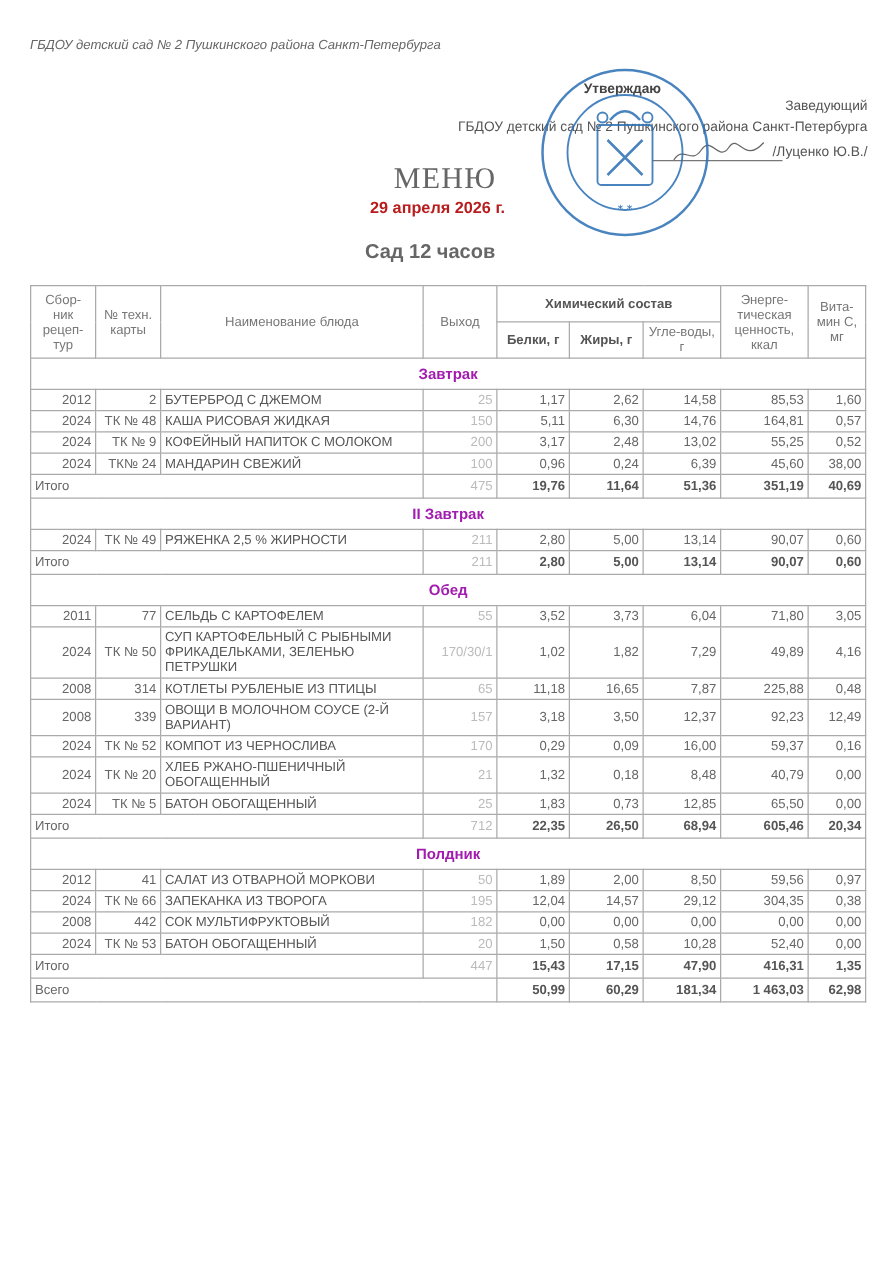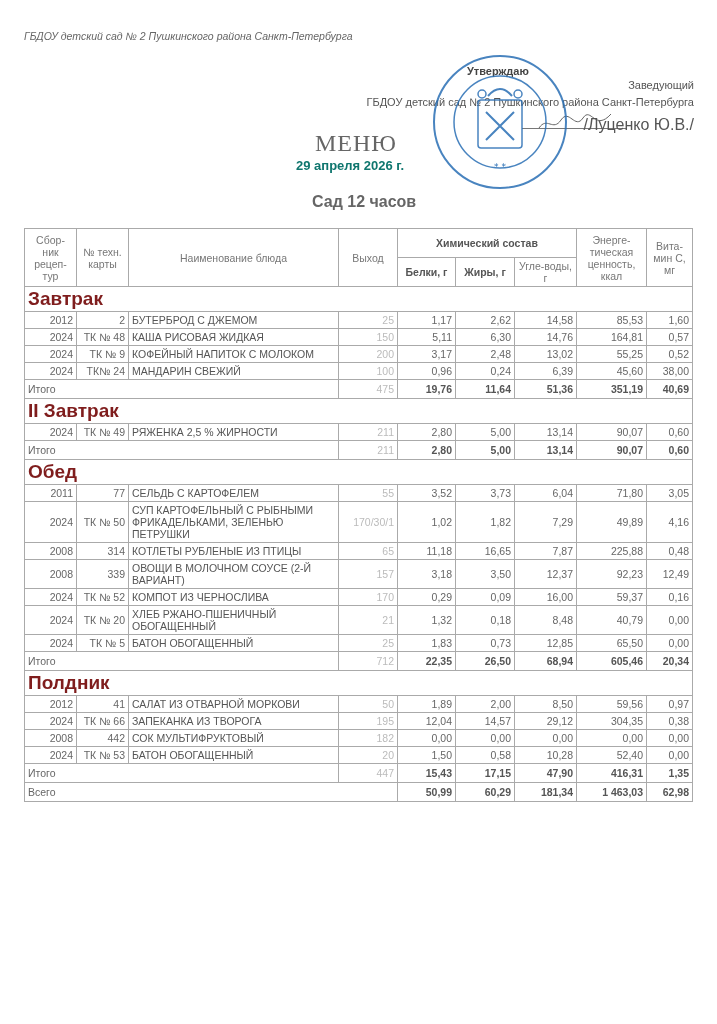--- a/index.html
+++ b/index.html
@@ -2,32 +2,32 @@
 <html><head>
 <meta charset="utf-8">
 <style>
   html, body { margin:0; padding:0; background:#ffffff; }
   body { width:717px; height:1024px; position:relative; overflow:hidden;
          font-family:"Liberation Sans", sans-serif; color:#555; }
   .org { position:absolute; left:24px; top:30px; font-size:10.5px; font-style:italic; color:#666; }
   .approve { position:absolute; left:467px; top:45px; font-size:11px; font-weight:bold; color:#444;margin-top:20px; }
   .head-pos { position:absolute; right:23px; top:79px; font-size:11px; color:#555; }
   .head-org { position:absolute; right:23px; top:96px; font-size:11px; color:#555; }
-  .head-sign { position:absolute; right:23px; top:116px; font-size:16px; color:#555;margin-left:31px; }
+  .head-sign { position:absolute; right:23px; top:116px; font-size:11px; color:#555;margin-left:31px; }
   .sign-line { position:absolute; left:522px; top:128px; width:104px; border-top:1px solid #777; }
   .signature { position:absolute; left:535px; top:112px; width:80px; height:22px; }
   .title { position:absolute; left:315px; top:130px; width:120px; text-align:left; font-family:"Liberation Serif", serif; font-size:24px; color:#666; letter-spacing:1px; }
-  .date { position:absolute; left:296px; top:158px; font-size:13px; font-weight:bold; color:#0f766e; }
-  .sub { position:absolute; left:312px; top:193px; font-size:16px; font-weight:bold; color:#666; }
+  .date { position:absolute; left:296px; top:158px; font-size:13px; font-weight:bold; color:#b91c1c; }
+  .sub { position:absolute; left:292px; top:193px; font-size:16px; font-weight:bold; color:#666; }
   .stamp { position:absolute; left:430px; top:52px; width:140px; height:140px; }
   table { position:absolute; left:24px; top:228px; border-collapse:collapse; width:668px; table-layout:fixed; }
   td, th { border:1px solid #aaa; font-size:10.5px; color:#666; padding:0 3px; line-height:12px; }
   th { font-weight:normal; text-align:center; color:#777; height:28px; }
   th.b { font-weight:bold; color:#555; }
-  .sec td { text-align:left; font-size:19px; font-weight:bold; color:#7f1d1d; height:24px; }
+  .sec td { text-align:center; font-size:12px; font-weight:bold; color:#a21caf; height:24px; }
   .r td { height:16px; }
   .r2 td { height:28px; }
   .r3 td { height:40px; }
   .c { text-align:right; }
   .n { text-align:right; }
   .nm { text-align:left; color:#555; }
   .tot td { height:18px; }
   .tot .v { font-weight:bold; color:#555; }
   .faint { color:#bbb; }
 </style>

